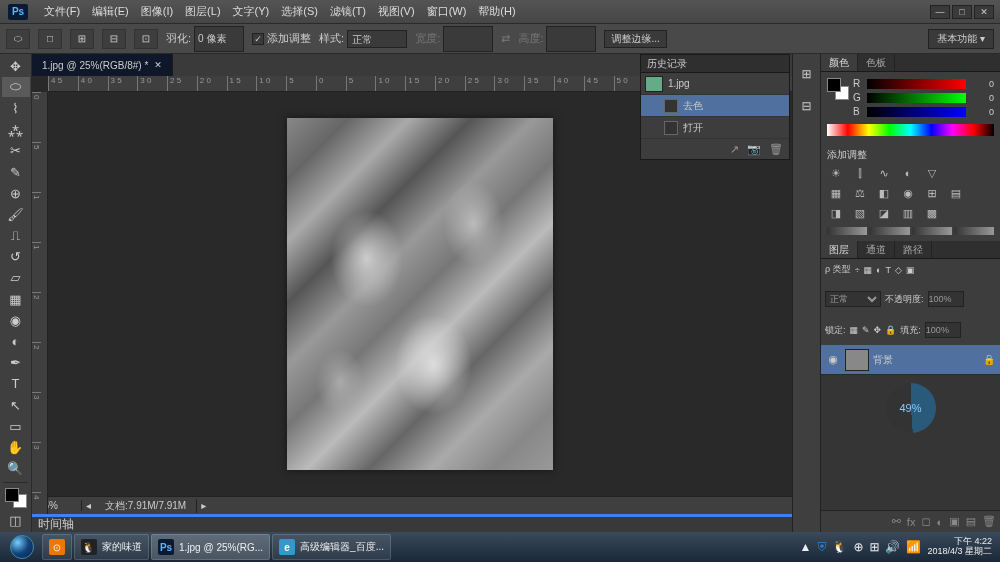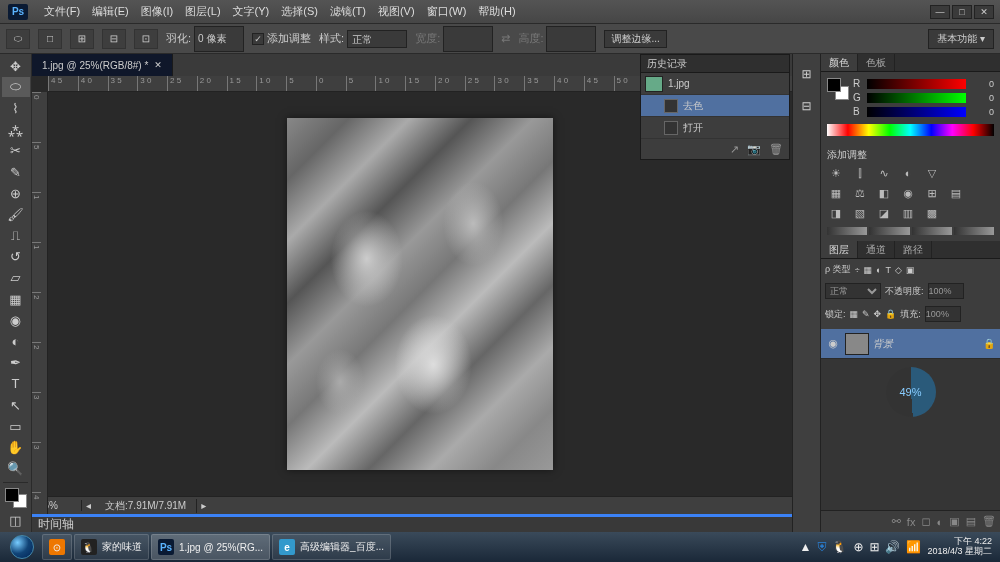--- a/index.html
+++ b/index.html
@@ -63,28 +63,28 @@
 .spectrum{height:12px;margin-top:4px;background:linear-gradient(to right,#fff,#f00,#ff0,#0f0,#0ff,#00f,#f0f,#f00,#000)}
 
 .adj-panel{padding:6px}
 .adj-title{font-size:10px;margin-bottom:3px}
 .adj-row{display:flex;gap:6px;margin-bottom:4px}
 .adj-ico{width:18px;height:16px;display:flex;align-items:center;justify-content:center;font-size:11px;color:#bbb}
 .adj-bars{display:flex;gap:2px;margin-top:6px}
 .adj-bars div{flex:1;height:8px;background:linear-gradient(to right,#333,#999)}
 
 .layer-panel{flex:1;display:flex;flex-direction:column}
-.layer-opts{padding:4px;display:flex;gap:4px;flex-wrap:wrap;font-size:9px}
+.layer-opts{padding:4px;display:flex;gap:12px;flex-wrap:wrap;font-size:9px}
 .layer-opts select,.layer-opts input{background:#333;border:1px solid #222;color:#999;font-size:9px;height:16px}
 .layer-opt-row{display:flex;align-items:center;gap:4px;width:100%;margin-bottom:3px}
 .layer-list{flex:1;background:#353535}
 .layer-item{height:30px;display:flex;align-items:center;padding:0 4px;border-bottom:1px solid #2a2a2a;background:#5070a0}
 .eye{width:16px;font-size:11px;text-align:center}
 .lthumb{width:24px;height:22px;background:#888;border:1px solid #222;margin:0 4px}
-.lname{flex:1;font-size:10px;font-style:italic}
+.lname{flex:1;font-size:10px;}
 .lock{font-size:10px}
 .layer-footer{height:22px;display:flex;align-items:center;justify-content:flex-end;gap:6px;padding:0 4px;border-top:1px solid #222;font-size:11px;color:#888}
 .tint-widget{margin:8px auto;width:50px;height:50px;border-radius:50%;background:conic-gradient(#2a5a7a 0deg,#2a5a7a 176deg,#333 176deg,#333 360deg);display:flex;align-items:center;justify-content:center;font-size:11px;color:#8cf;position:relative}
 
 .history{position:absolute;left:640px;top:54px;width:150px;background:#3d3d3d;border:1px solid #1a1a1a;z-index:10}
 .hist-head{height:18px;background:#2f2f2f;display:flex;align-items:center;padding:0 6px;font-size:10px;border-bottom:1px solid #1a1a1a}
 .hist-item{height:22px;display:flex;align-items:center;padding:0 4px;gap:5px;font-size:10px;border-bottom:1px solid #333}
 .hist-item.sel{background:#5070a0}
 .hist-thumb{width:18px;height:16px;background:#6a8;border:1px solid #222}
 .hist-ico{width:14px;height:14px;border:1px solid #666;background:#333}

